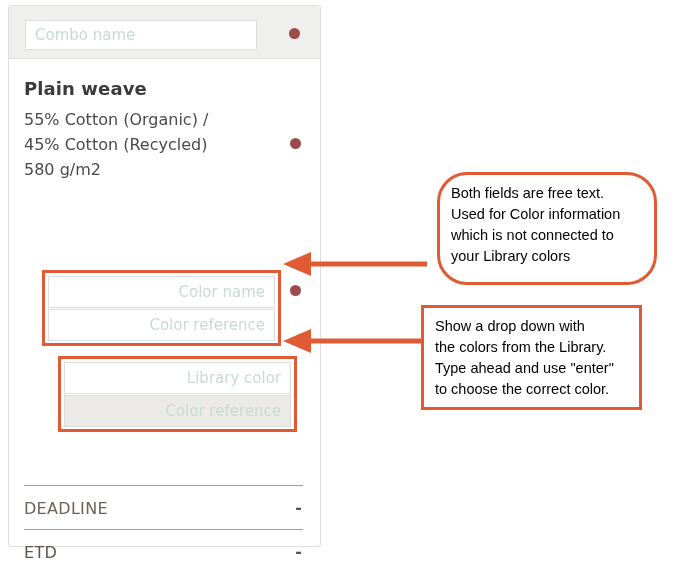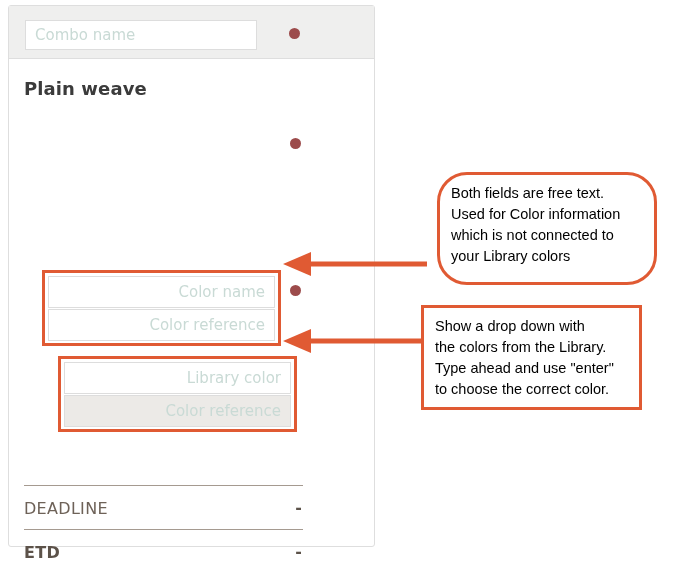--- a/index.html
+++ b/index.html
@@ -13,21 +13,21 @@
     position: relative;
     font-family: "DejaVu Sans", sans-serif;
     overflow: hidden;
   }
 
   
   #card {
     position: absolute;
     left: 8px;
     top: 5px;
-    width: 367px;
+    width: 313px;
     height: 542px;
     background: #ffffff;
     border: 1px solid #dedede;
     border-radius: 3px;
     box-sizing: border-box;
   }
 
   #card-header {
     position: relative;
     height: 53px;
@@ -128,21 +128,21 @@
   #row-etd      { top: 470px; }
 
   .attr-label {
     position: absolute;
     left: 0;
     top: 13px;
     font-size: 16px;
     color: #6e6258;
     letter-spacing: 0.3px;
   }
-  .attr-label.bold { font-weight: bold; color: #5c5249; }
+  .attr-label.bold { font-weight: normal; color: #5c5249; }
 
   .attr-value {
     position: absolute;
     right: 1px;
     top: 12px;
     font-size: 16px;
     font-weight: bold;
     color: #5c5249;
   }
 
@@ -187,20 +187,23 @@
 
   <div id="card-header">
     <input id="combo-name-input" class="text-input" type="text" placeholder="Combo name" style="">
     <span id="dot-header" class="status-dot"></span>
   </div>
 
   <div id="card-body">
 
     <div id="product-title">Plain weave</div>
 
+    <div id="composition">55% Cotton (Organic) /
+45% Cotton (Recycled)
+580 g/m2</div>
 
     <span id="dot-body" class="status-dot"></span>
     <span id="dot-color" class="status-dot"></span>
 
     <div id="group-free-text" class="field-group">
       <input class="text-input group-field" type="text" placeholder="Color name" style="">
       <input class="text-input group-field" type="text" placeholder="Color reference" style="">
     </div>
 
     <div id="group-library" class="field-group">

